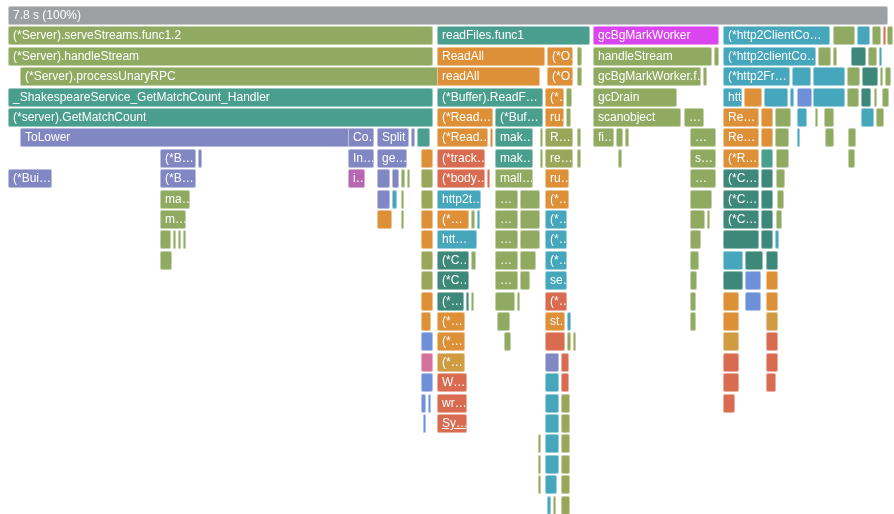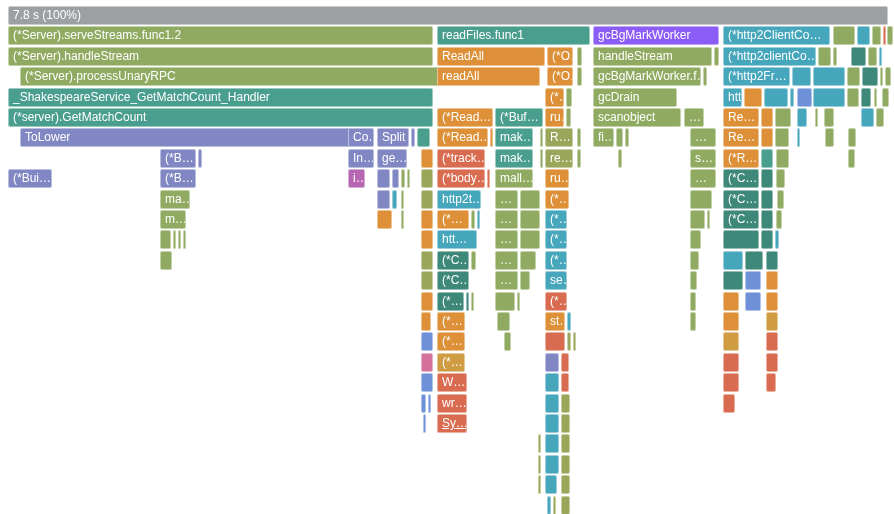--- a/index.html
+++ b/index.html
@@ -11,21 +11,21 @@
          overflow:hidden;white-space:nowrap;cursor:pointer;}
   .frame.nolabel{padding:0;}
 </style>
 </head>
 <body>
 
 <div id="stage">
     <div class="frame" style="left: 8px; top: 6px; width: 880px; background: rgb(157, 160, 162);">7.8 s (100%)</div>
     <div class="frame" style="left: 8px; top: 26.4px; width: 425px; background: rgb(144, 171, 97);">(*Server).serveStreams.func1.2</div>
     <div class="frame" style="left: 437px; top: 26.4px; width: 153px; background: rgb(74, 158, 142);">readFiles.func1</div>
-    <div class="frame" style="left: 593px; top: 26.4px; width: 126px; background: #8b5cf6;">gcBgMarkWorker</div>
+    <div class="frame" style="left: 593px; top: 26.4px; width: 126px; background: #d946ef;">gcBgMarkWorker</div>
     <div class="frame" style="left: 723px; top: 26.4px; width: 107px; background: rgb(69, 166, 188);">(*http2ClientCo…</div>
     <div class="frame nolabel" style="left: 833px; top: 26.4px; width: 22px; background: rgb(144, 171, 97);"></div>
     <div class="frame nolabel" style="left: 857px; top: 26.4px; width: 13px; background: rgb(69, 166, 188);"></div>
     <div class="frame nolabel" style="left: 872px; top: 26.4px; width: 9px; background: rgb(144, 171, 97);"></div>
     <div class="frame nolabel" style="left: 883px; top: 26.4px; width: 3px; background: rgb(217, 108, 80);"></div>
     <div class="frame nolabel" style="left: 887px; top: 26.4px; width: 6px; background: rgb(144, 171, 97);"></div>
     <div class="frame" style="left: 8px; top: 46.8px; width: 425px; background: rgb(144, 171, 97);">(*Server).handleStream</div>
     <div class="frame" style="left: 437px; top: 46.8px; width: 108px; background: rgb(221, 144, 55);">ReadAll</div>
     <div class="frame" style="left: 547px; top: 46.8px; width: 26px; background: rgb(221, 144, 55);">(*O…</div>
     <div class="frame nolabel" style="left: 577px; top: 46.8px; width: 5px; background: rgb(144, 171, 97);"></div>
@@ -44,20 +44,21 @@
     <div class="frame" style="left: 593px; top: 67.2px; width: 108px; background: rgb(144, 171, 97);">gcBgMarkWorker.f…</div>
     <div class="frame nolabel" style="left: 703px; top: 67.2px; width: 4px; background: rgb(144, 171, 97);"></div>
     <div class="frame" style="left: 723px; top: 67.2px; width: 67px; background: rgb(69, 166, 188);">(*http2Fr…</div>
     <div class="frame nolabel" style="left: 792px; top: 67.2px; width: 19px; background: rgb(69, 166, 188);"></div>
     <div class="frame nolabel" style="left: 813px; top: 67.2px; width: 32px; background: rgb(69, 166, 188);"></div>
     <div class="frame nolabel" style="left: 847px; top: 67.2px; width: 13px; background: rgb(144, 171, 97);"></div>
     <div class="frame nolabel" style="left: 862px; top: 67.2px; width: 16px; background: rgb(61, 136, 120);"></div>
     <div class="frame nolabel" style="left: 880px; top: 67.2px; width: 3px; background: rgb(144, 171, 97);"></div>
     <div class="frame nolabel" style="left: 885px; top: 67.2px; width: 6px; background: rgb(144, 171, 97);"></div>
     <div class="frame" style="left: 8px; top: 87.6px; width: 425px; background: rgb(74, 158, 142);">_ShakespeareService_GetMatchCount_Handler</div>
+    <div class="frame" style="left: 437px; top: 87.6px; width: 106px; background: rgb(74, 158, 142);">(*Buffer).ReadF…</div>
     <div class="frame" style="left: 545px; top: 87.6px; width: 19px; background: rgb(221, 144, 55);">(*…</div>
     <div class="frame nolabel" style="left: 566px; top: 87.6px; width: 6px; background: rgb(144, 171, 97);"></div>
     <div class="frame" style="left: 593px; top: 87.6px; width: 84px; background: rgb(144, 171, 97);">gcDrain</div>
     <div class="frame" style="left: 723px; top: 87.6px; width: 19px; background: rgb(69, 166, 188);">htt…</div>
     <div class="frame nolabel" style="left: 744px; top: 87.6px; width: 18px; background: rgb(221, 144, 55);"></div>
     <div class="frame nolabel" style="left: 764px; top: 87.6px; width: 24px; background: rgb(69, 166, 188);"></div>
     <div class="frame nolabel" style="left: 790px; top: 87.6px; width: 4px; background: rgb(69, 166, 188);"></div>
     <div class="frame nolabel" style="left: 797px; top: 87.6px; width: 15px; background: rgb(110, 144, 216);"></div>
     <div class="frame nolabel" style="left: 813px; top: 87.6px; width: 32px; background: rgb(69, 166, 188);"></div>
     <div class="frame nolabel" style="left: 847px; top: 87.6px; width: 12px; background: rgb(144, 171, 97);"></div>

